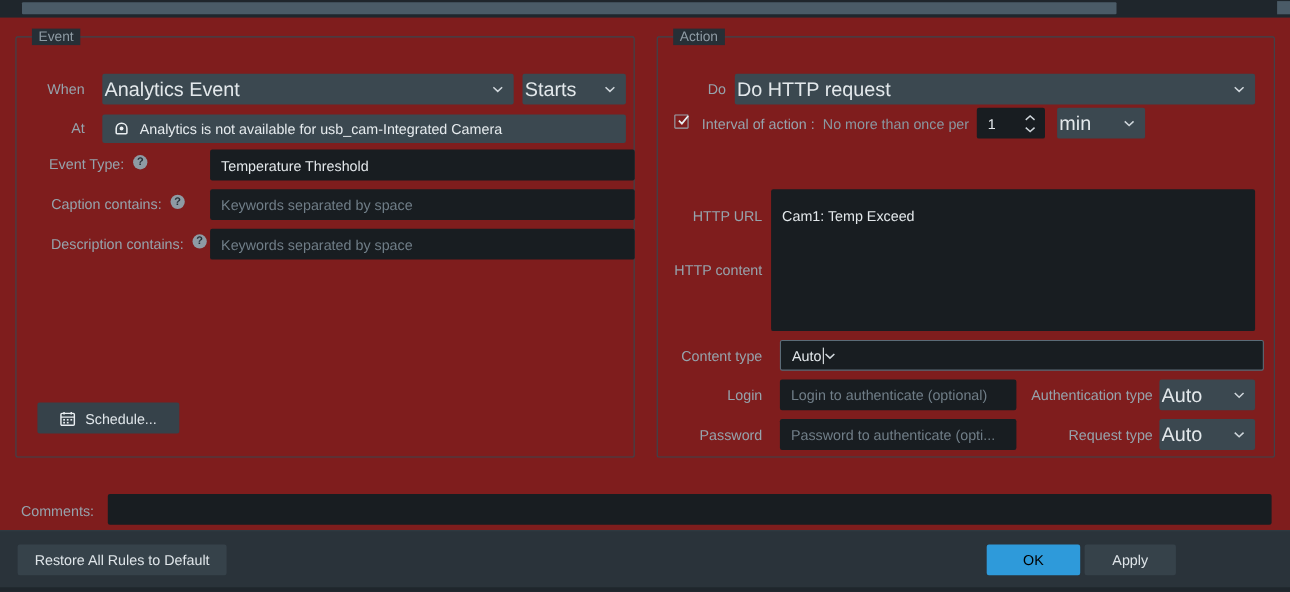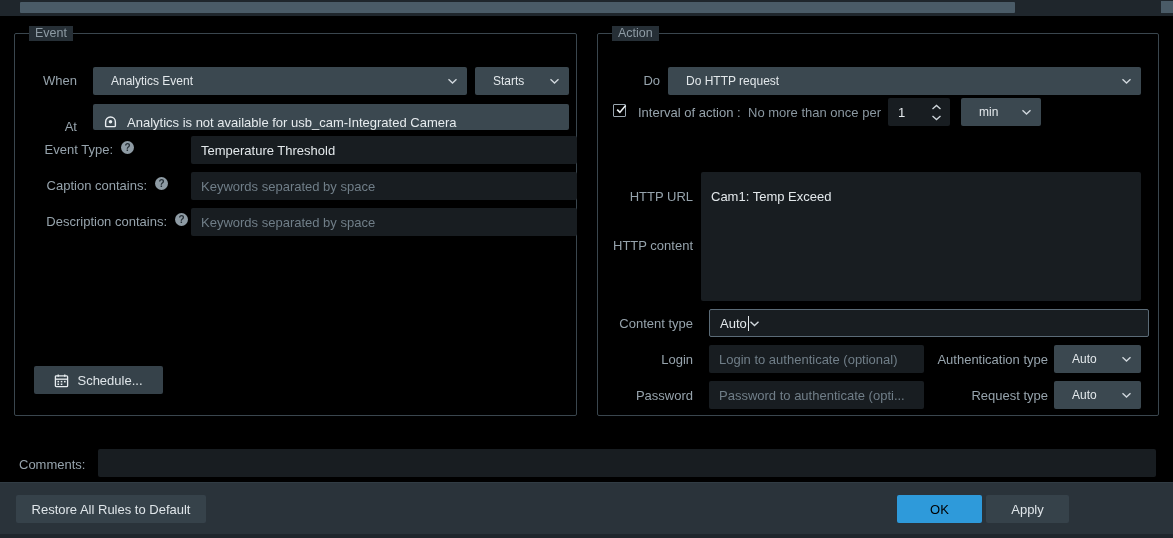--- a/index.html
+++ b/index.html
@@ -23,21 +23,21 @@
     background: #4a5b67; border-radius: 1px;
   }
   .scrollbar-corner {
     position: absolute; right: 0px; top: 1px; width: 12px; height: 12px;
     background: #4a5b67;
   }
 
   
   .body-area {
     position: absolute; left: 0; top: 16px; width: 1173px; height: 466px;
-    background: #000000;
+    background: #7f1d1d;
   }
 
   
   .groupbox {
     position: absolute;
     border: 1px solid #3a464e;
     border-radius: 2px;
   }
   .groupbox-title {
     position: absolute; top: -8px; left: 14px;
@@ -56,23 +56,23 @@
   }
   .lbl.right { text-align: right; }
 
   
   .combo {
     position: absolute;
     background: #3b4850;
     border: none;
     border-radius: 2px;
     color: #e3e8eb;
-    font-size: 12px;
+    font-size: 18px;
     display: flex; align-items: center;
-    padding: 0 18px;
+    padding: 0 2px;
     height: 28px;
     white-space: nowrap; overflow: hidden;
   }
   .combo .chev {
     position: absolute; right: 9px; top: 50%; transform: translateY(-50%);
     width: 11px; height: 11px;
   }
   .combo-text { flex: 1; overflow: hidden; text-overflow: ellipsis; }
 
   .input {
@@ -216,23 +216,23 @@
 
       <div class="combo" style="left:460px; top:33px; width:94px;">
         <span class="combo-text">Starts</span>
         <span class="chev">
           <svg width="11" height="11" viewBox="0 0 11 11">
               <path d="M1.5 3.8 L5.5 7.6 L9.5 3.8" fill="none" stroke="#cfd6db" stroke-width="1.4"></path>
             </svg>
         </span>
       </div>
 
-      <div class="lbl right" style="position:absolute; left:10px; top:85px; width:52px;">At</div>
-
-      <div class="readonly-field" style="left:78px; top:70px; width:476px;align-items:flex-end;">
+      <div class="lbl right" style="position:absolute; left:10px; top:75px; width:52px;">At</div>
+
+      <div class="readonly-field" style="left:78px; top:70px; width:476px;">
         <span>
           <svg width="15" height="15" viewBox="0 0 16 16">
             <path d="M8 2.2c-3.1 0-5.2 2.2-5.2 5.1v4.1c0 .6.4 1 1 1h8.4c.6 0 1-.4 1-1V7.3C13.2 4.4 11.1 2.2 8 2.2z" fill="none" stroke="#e9eef1" stroke-width="1.5"></path>
             <circle cx="8" cy="7.2" r="1.9" fill="#e9eef1"></circle>
           </svg>
         </span>
         <span>Analytics is not available for usb_cam-Integrated Camera</span>
       </div>
 
       <div class="lbl right" style="position:absolute; left:10px; top:108px; width:88px;">Event Type:</div>

